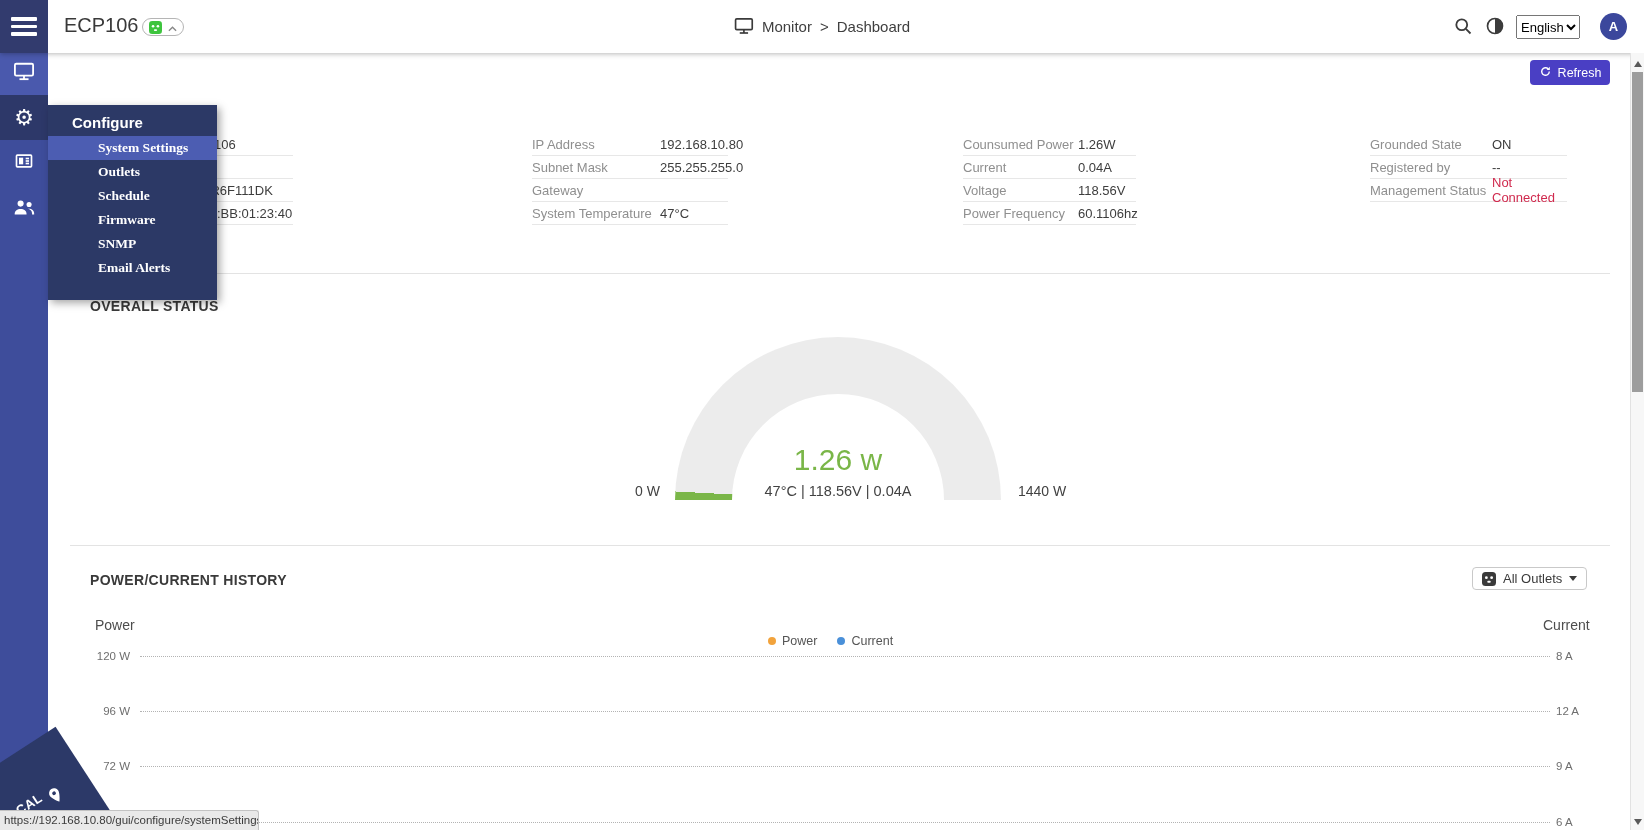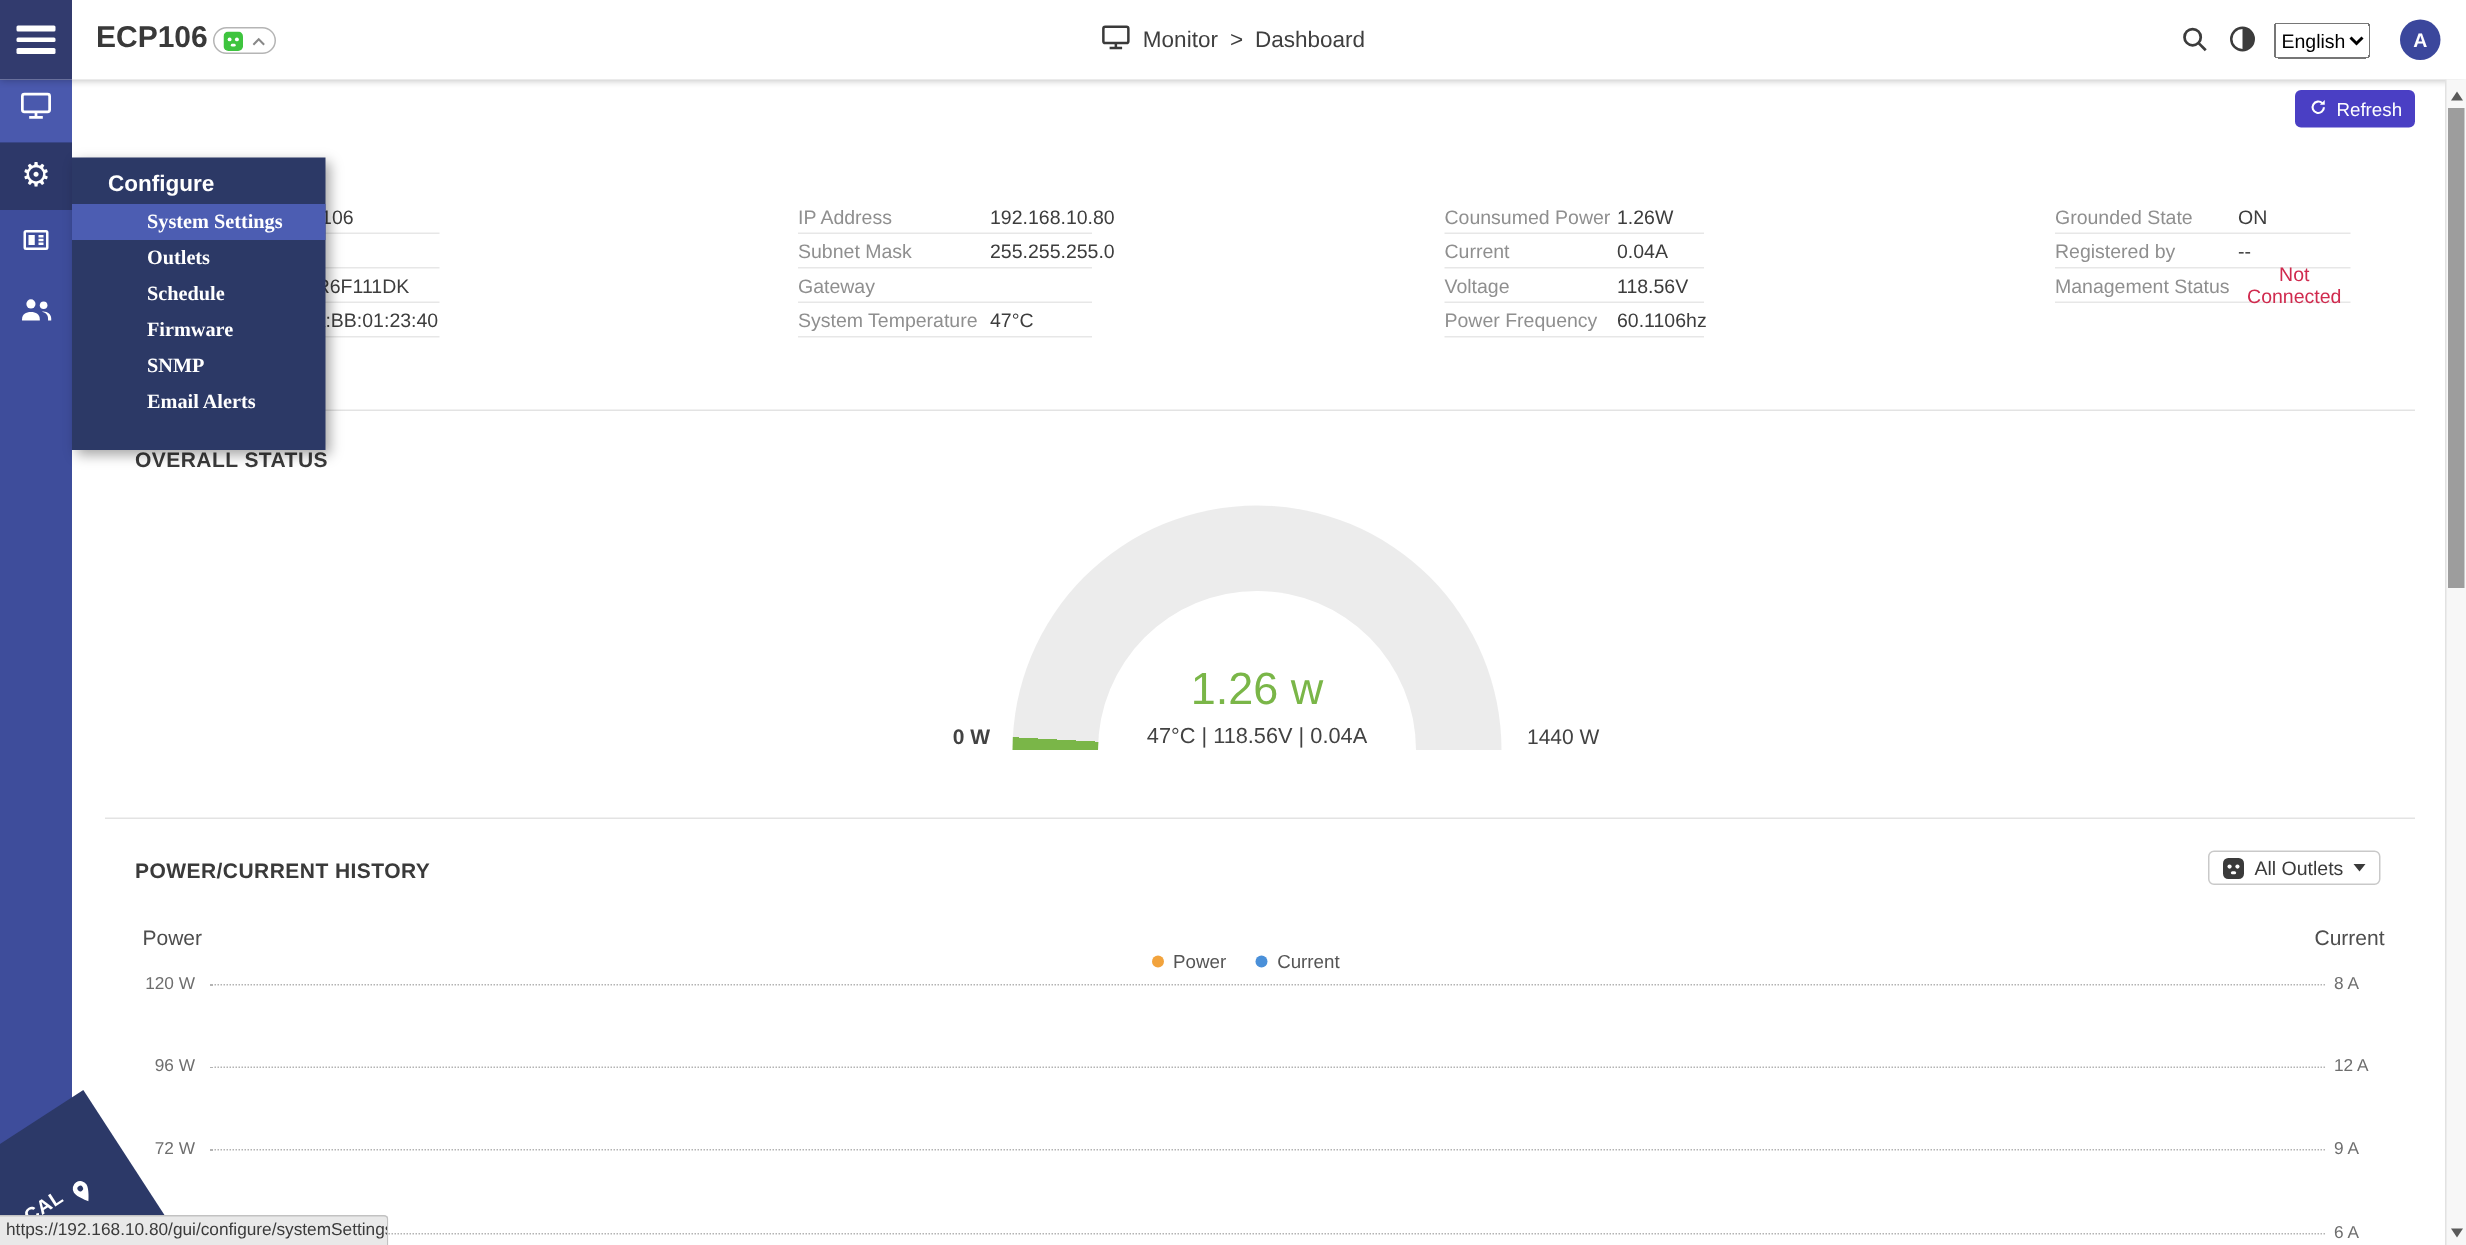--- a/index.html
+++ b/index.html
@@ -9,21 +9,21 @@
     background:#ffffff; font-family:"Liberation Sans", sans-serif; color:#3e3e3e;
   }
 
   
   .topbar { position:absolute; left:0; top:0; width:1644px; height:53px;
     background:#fff; box-shadow:0 1px 5px rgba(0,0,0,.28); z-index:20; }
   .hamburger-tile { position:absolute; left:0; top:0; width:48px; height:53px;
     background:#323b6e; display:flex; flex-direction:column; gap:4px;
     align-items:center; justify-content:center; cursor:pointer; }
   .hamburger-tile .bar { width:26px; height:3.5px; background:#fff; border-radius:1px; }
-  .app-title { position:absolute; left:64px; top:14px; font-size:20px; font-weight:bold; color:#393939; }
+  .app-title { position:absolute; left:64px; top:14px; font-size:20px; font-weight:normal; color:#393939; }
   .device-badge { position:absolute; left:142px; top:18px; height:18px; padding:0 6px;
     border:1px solid #b5b5b5; border-radius:10px; background:#fff;
     display:flex; align-items:center; gap:6px; cursor:pointer; }
   .breadcrumb { position:absolute; left:50%; top:0; transform:translateX(-50%);
     height:53px; display:flex; align-items:center; gap:8px; font-size:15px; color:#3f3f3f;text-align:center; }
   .crumb { cursor:pointer; }
   .icon-btn { position:absolute; top:16px; width:22px; height:22px; cursor:pointer; border:none; background:none; padding:0; }
   .lang-select { position:absolute; left:1516px; top:15px; width:64px; height:24px;
     font-size:13px; font-family:"Liberation Sans",sans-serif; }
   .avatar { position:absolute; left:1600px; top:13px; width:27px; height:27px; border-radius:50%;
@@ -58,37 +58,37 @@
   .dg-col { position:absolute; top:133px; }
   .dg-col.c1 { left:90px;  width:203px; }
   .dg-col.c2 { left:532px; width:196px; }
   .dg-col.c3 { left:963px; width:173px; }
   .dg-col.c4 { left:1370px; width:197px; }
   .dg-row { height:23px; display:flex; align-items:center; border-bottom:1px solid #e7e7e7; font-size:13px; }
   .dg-label { color:#8f8f8f; flex:0 0 auto; }
   .c1 .dg-label { width:106px; } .c2 .dg-label { width:128px; }
   .c3 .dg-label { width:115px; } .c4 .dg-label { width:122px; }
   .dg-value { color:#3d3d3d; }
-  .dg-value.error { color:#d02a4e;text-align:center; }
+  .dg-value.error { color:#d02a4e; }
 
   .divider { position:absolute; left:70px; width:1540px; height:1px; background:#e3e3e3; }
   .section-heading { position:absolute; font-size:14px; font-weight:bold; color:#3a3a3a; letter-spacing:.3px; }
 
   
   .gauge { position:absolute; left:675px; top:337px; width:326px; height:163px; }
   .gauge-arc { width:326px; height:163px; border-radius:163px 163px 0 0;
     background:conic-gradient(from 270deg at 50% 100%,
       #7ab648 0deg 3deg, #ececec 3deg 180deg, #ffffff 180deg 360deg); }
   .gauge-hole { position:absolute; left:57px; top:57px; width:212px; height:106px;
     border-radius:106px 106px 0 0; background:#fff; }
   .gauge-value { position:absolute; left:0; right:0; top:106px; text-align:center;
     font-size:30px; color:#7ab648; }
   .gauge-sub { position:absolute; left:0; right:0; top:146px; text-align:center;
     font-size:14.5px; color:#424242; }
-  .gauge-min { position:absolute; left:600px; top:483px; width:60px; text-align:right; font-size:14px; color:#424242;font-weight:bold; }
+  .gauge-min { position:absolute; left:600px; top:483px; width:60px; text-align:right; font-size:14px; color:#424242; }
   .gauge-max { position:absolute; left:1018px; top:483px; font-size:14px; color:#424242; }
 
   
   .outlet-filter { position:absolute; left:1472px; top:567px; height:23px; padding:0 9px;
     background:#fff; border:1px solid #c9c9c9; border-radius:4px;
     display:flex; align-items:center; gap:7px; font-size:13px; color:#3a3a3a; cursor:pointer; }
   .caret-down { width:0; height:0; border-left:4px solid transparent; border-right:4px solid transparent;
     border-top:5px solid #3a3a3a; }
   .axis-title { position:absolute; top:617px; font-size:14px; color:#4d4d4d; }
   .legend { position:absolute; left:768px; top:634px; display:flex; gap:20px; align-items:center; }

